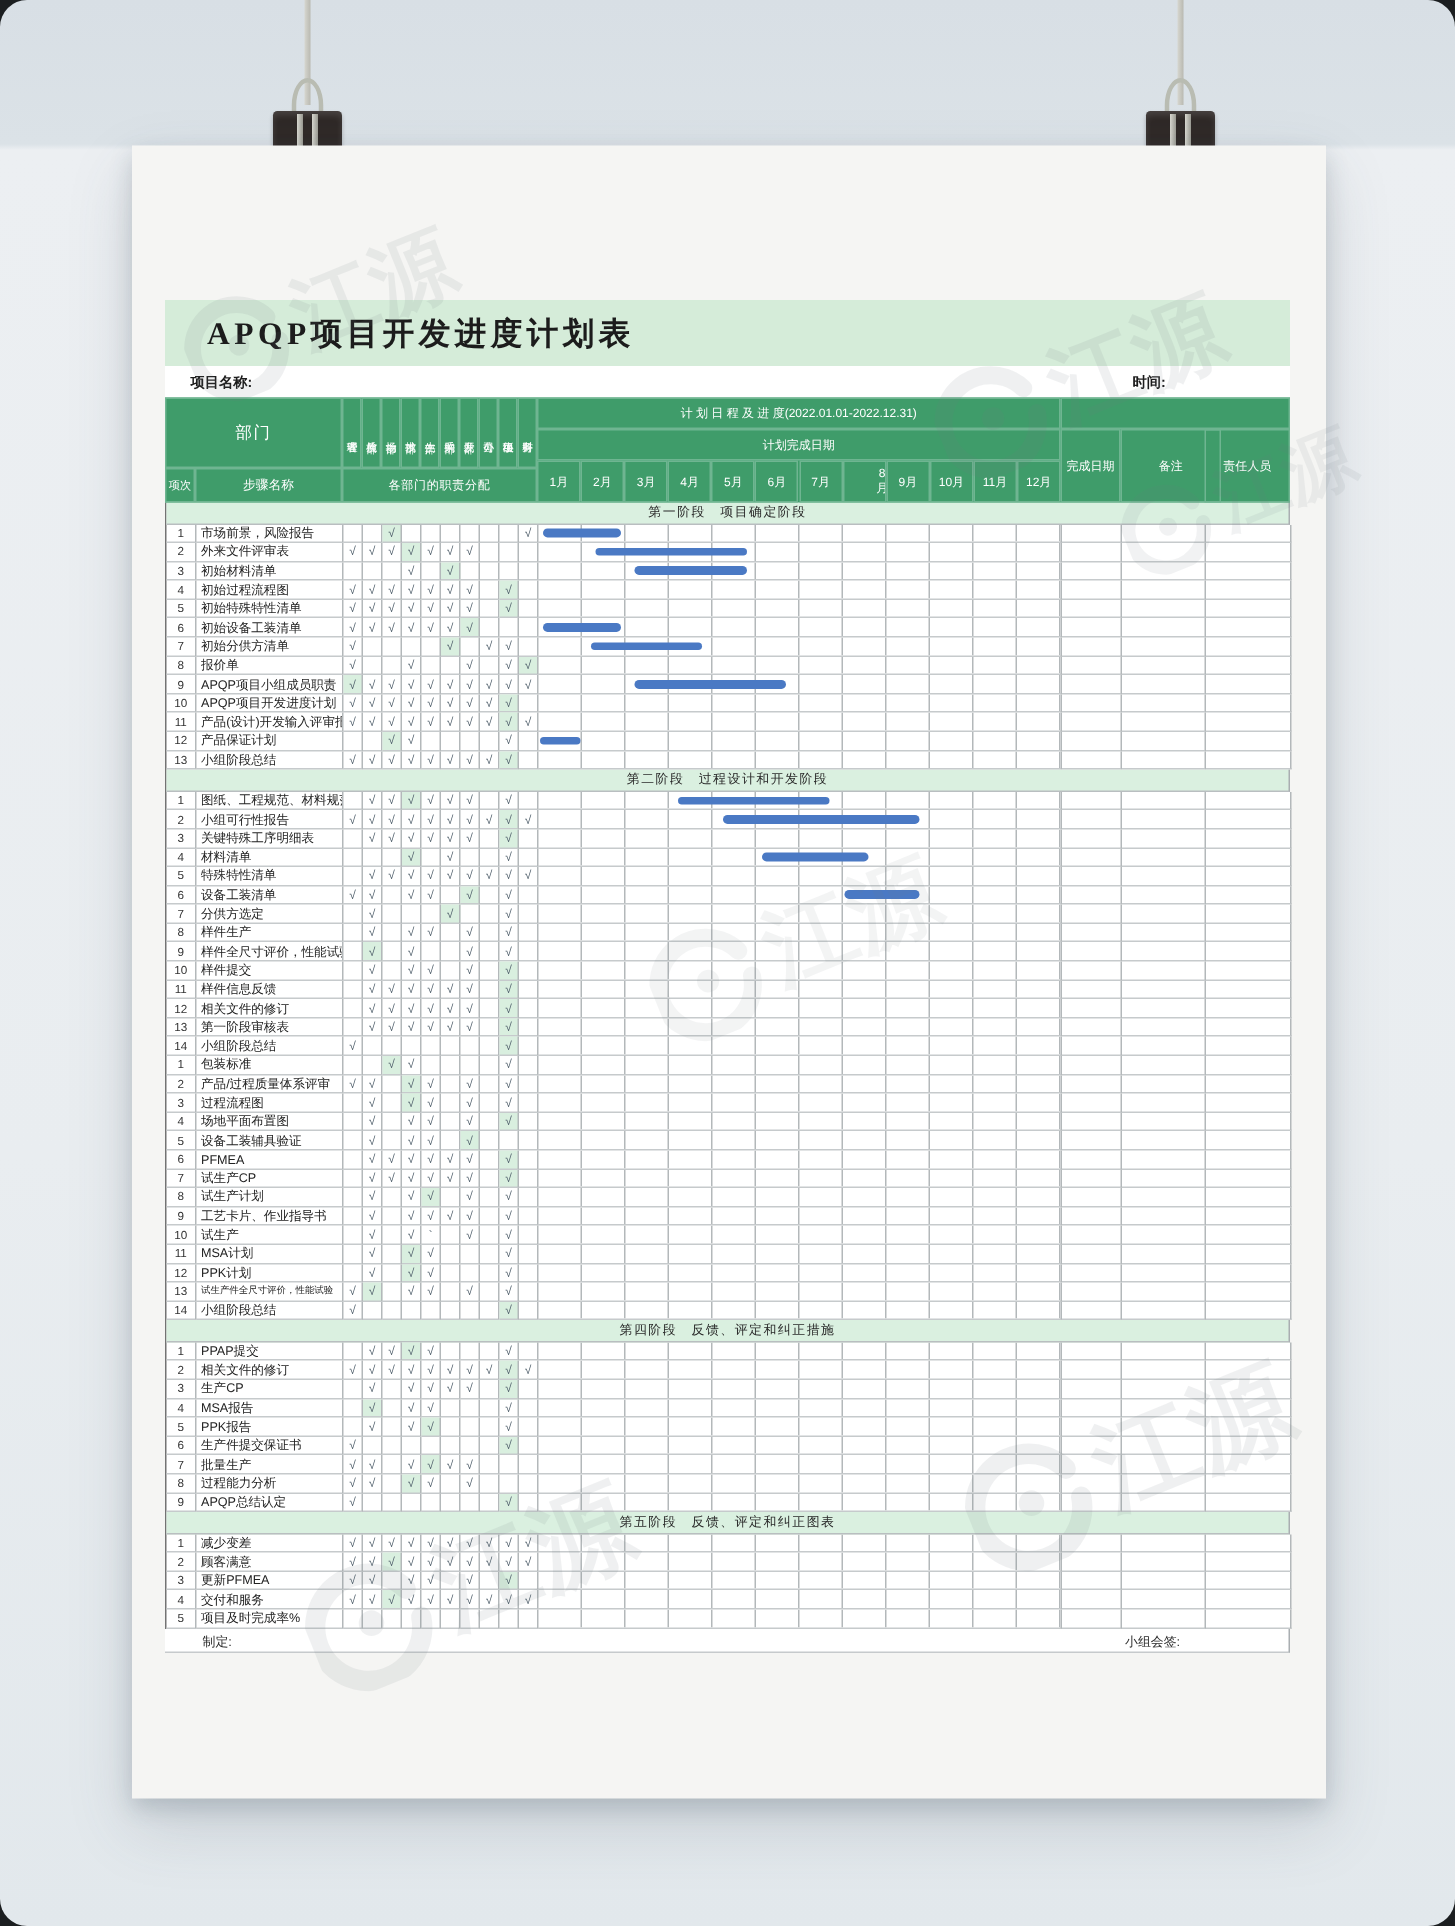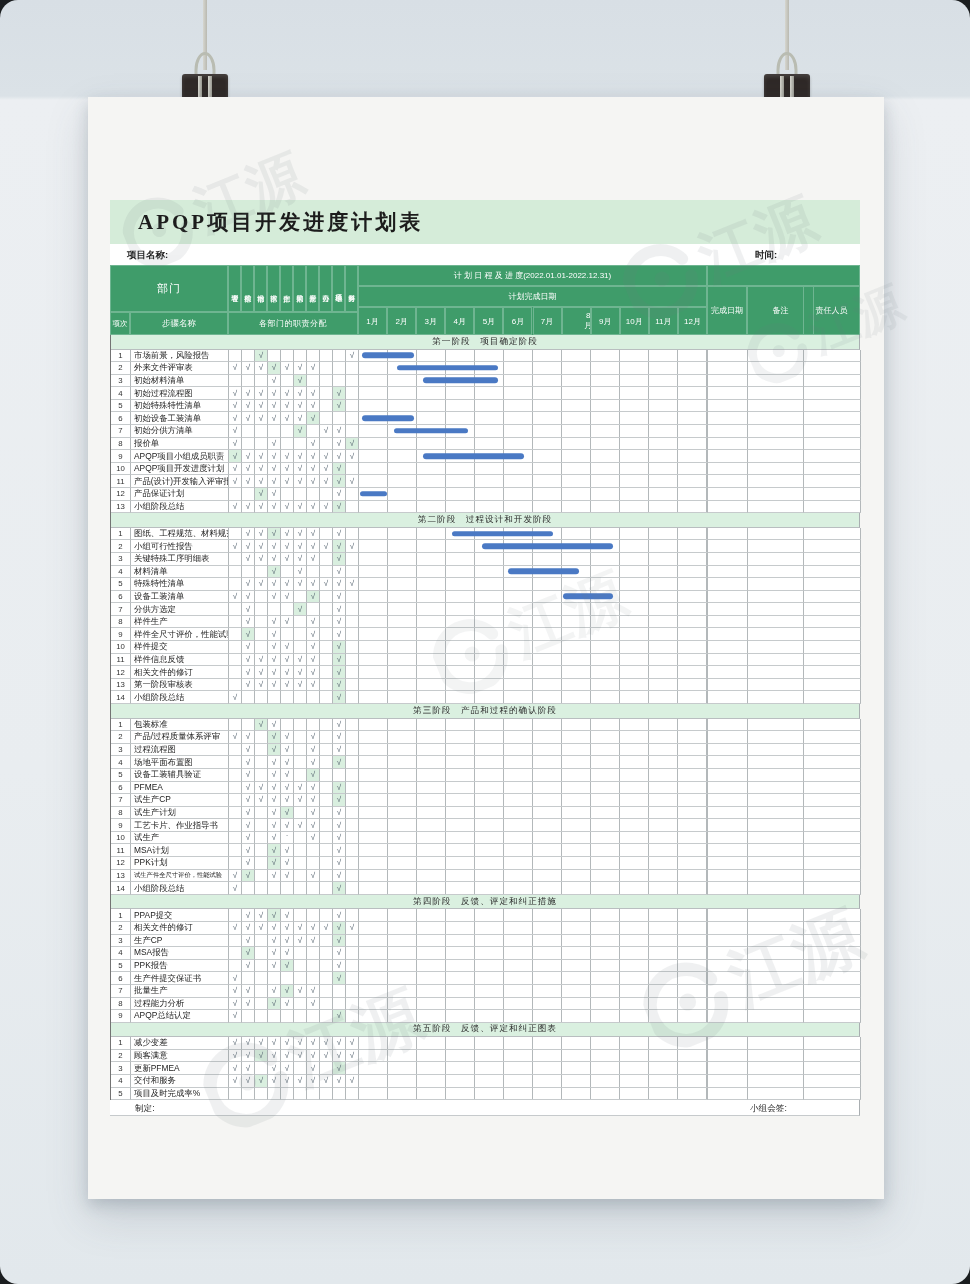--- a/index.html
+++ b/index.html
@@ -985,21 +985,20 @@
               <i class="mc"></i>
               <i class="mc"></i>
               <i class="mc"></i>
               <i class="mc"></i>
               <i class="mc"></i>
             </div>
             <div class="c"></div>
             <div class="c"></div>
             <div class="c"></div>
           </div>
-          <div class="srow">第三阶段　产品和过程的确认阶段</div>
           <div class="trow">
             <div class="c idx">1</div>
             <div class="c name">包装标准</div>
             <div class="c chk"></div>
             <div class="c chk"></div>
             <div class="c chk hl">√</div>
             <div class="c chk">√</div>
             <div class="c chk"></div>
             <div class="c chk"></div>
             <div class="c chk"></div>

